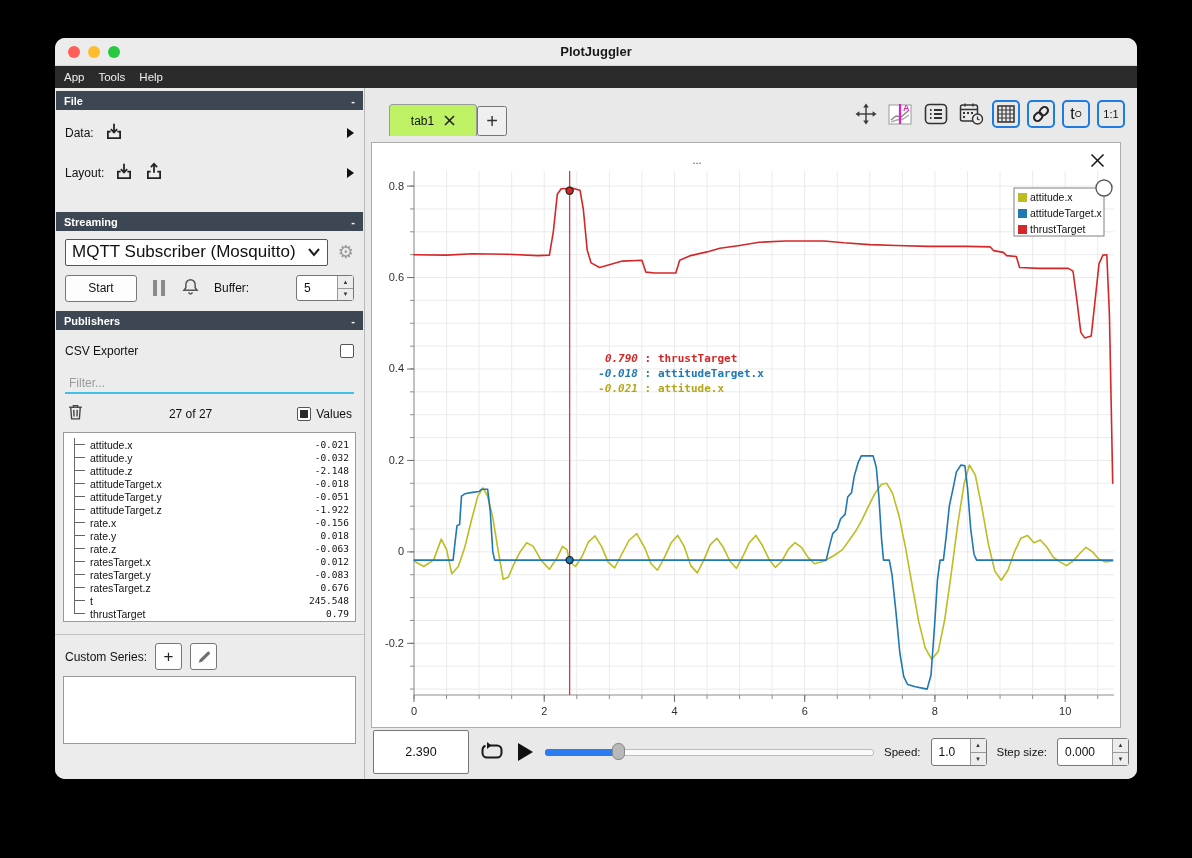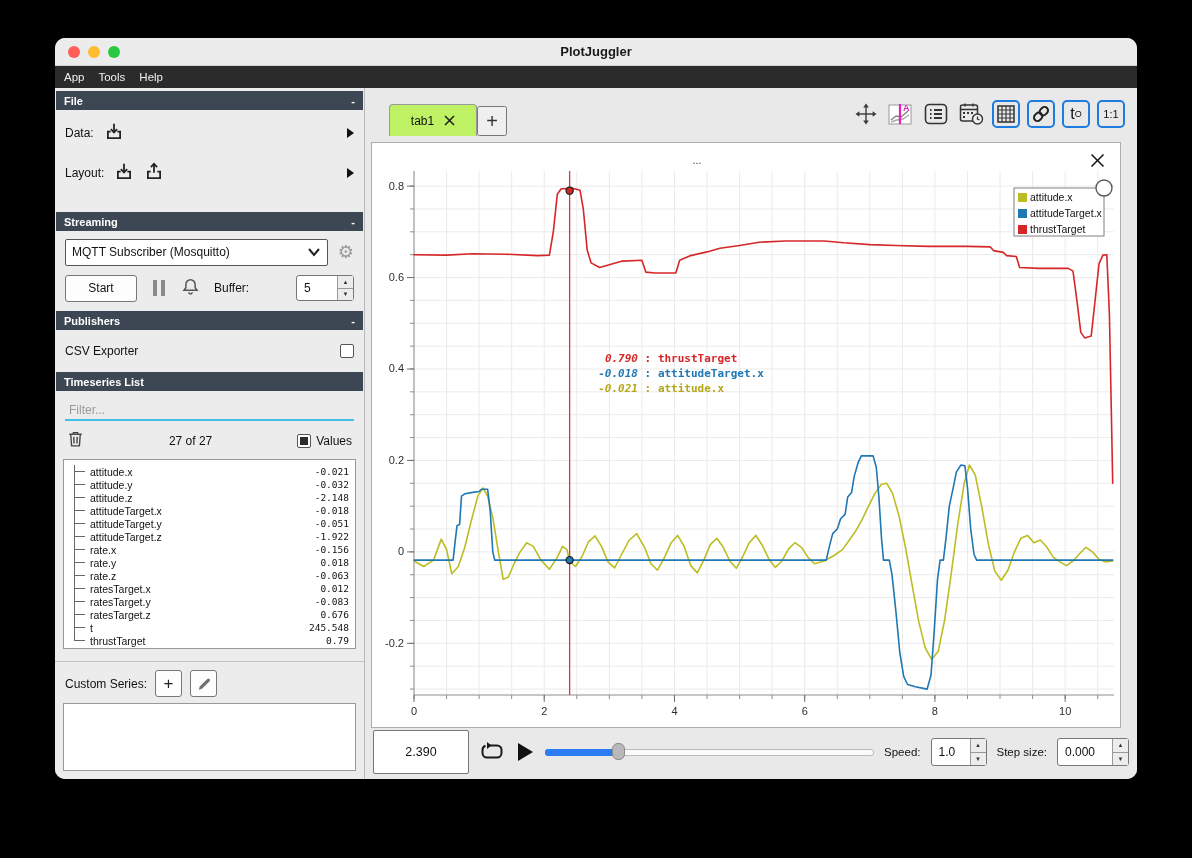--- a/index.html
+++ b/index.html
@@ -31,21 +31,21 @@
   
   .sec-header { background:#3d4753; color:#fff; font-size:11px; font-weight:bold;
     height:19px; display:flex; align-items:center; padding:0 8px; margin:3px 1px 0 1px; }
   .sec-header .collapse { margin-left:auto; font-weight:bold; }
   .srow { display:flex; align-items:center; padding:0 10px; }
   .slabel { font-size:12px; color:#111; }
   .arrow-right { margin-left:auto; width:0; height:0; border-left:7px solid #111;
     border-top:5px solid transparent; border-bottom:5px solid transparent; }
   .io-icon { margin-left:10px; }
   .combo { flex:1; height:27px; background:#fff; border:1px solid #555; border-radius:2px;
-    display:flex; align-items:center; font-size:12px; padding:0 6px; color:#111; }
+    display:flex; align-items:center; font-size:17px; padding:0 6px; color:#111; }
   .combo svg { margin-left:auto; }
   .gear { font-size:18px; color:#9a9a9a; margin-left:10px; line-height:1; }
   .btn { background:#fdfdfd; border:1px solid #777; border-radius:3px; font-size:12px;
     color:#111; display:flex; align-items:center; justify-content:center; }
   .start-btn { width:72px; height:27px; }
   .pause { display:flex; gap:4px; margin-left:16px; }
   .pause i { width:4px; height:16px; background:#8a8a8a; }
   .spin { display:flex; height:26px; border:1px solid #777; border-radius:3px; background:#fff; }
   .spin .val { display:flex; align-items:center; padding:0 7px; font-size:12px; color:#111; }
   .spin .arrows { width:16px; display:flex; flex-direction:column; border-left:1px solid #999; }
@@ -213,23 +213,20 @@
 
       <div class="sec-header" style="margin-top:8px;">
         <span>Publishers</span>
         <span class="collapse">-</span>
       </div>
       <div class="srow" style="height:26px; margin-top:8px;">
         <span class="slabel">CSV Exporter</span>
         <span class="checkbox" style="margin-left:auto;"></span>
       </div>
 
-      <div class="sec-header" style="margin-top:8px;">
-        <span>Timeseries List</span>
-      </div>
       <div class="filter-wrap">
         <input class="filter-input" placeholder="Filter..." style="">
       </div>
       <div class="count-row">
         <span>
           <svg width="17" height="18" viewBox="0 0 16 17" fill="none" stroke="#444" stroke-width="1.3">
             <line x1="2" y1="4" x2="14" y2="4"></line>
               <path d="M6 4 V2.5 h4 V4"></path>
             <path d="M3.5 4 l0.8 11 h7.4 l0.8 -11"></path>
               <line x1="6.4" y1="6.5" x2="6.6" y2="12.8"></line>

